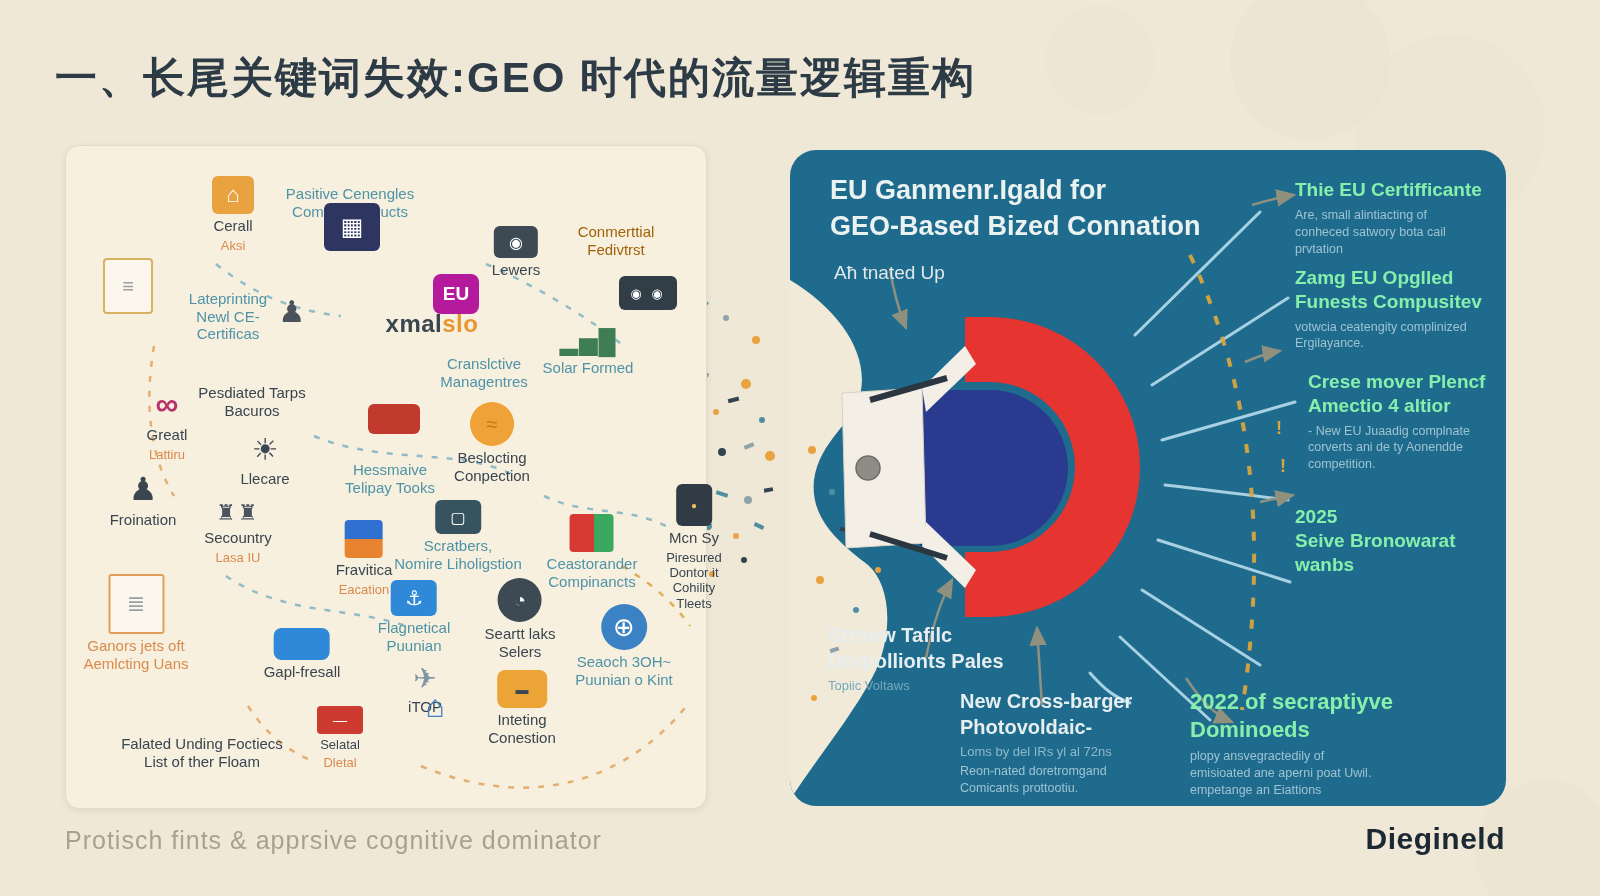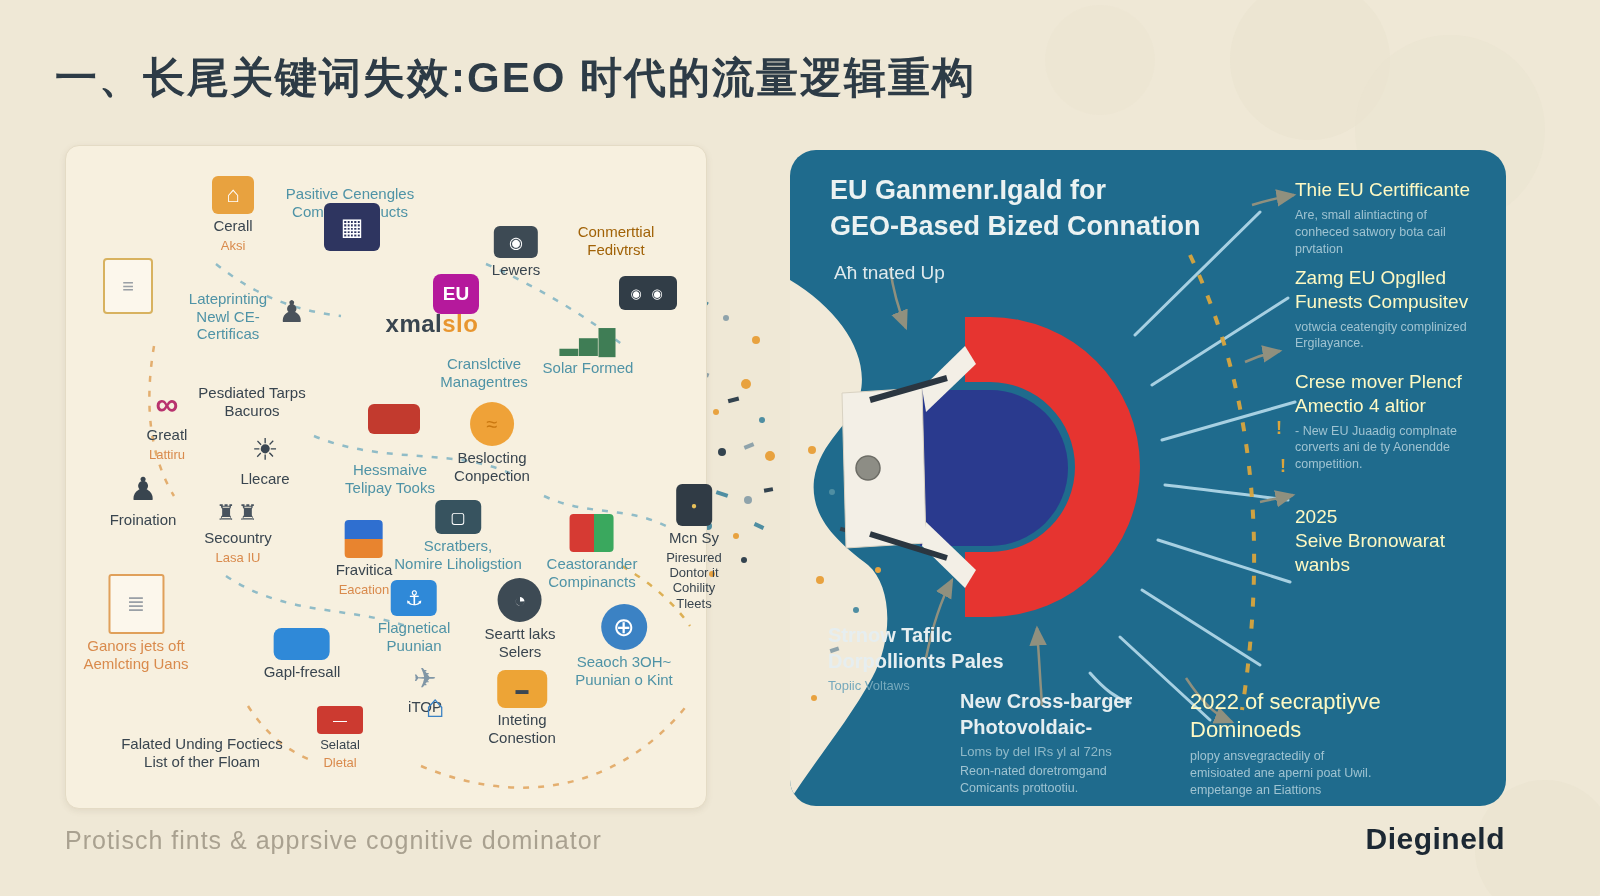--- a/index.html
+++ b/index.html
@@ -44,21 +44,21 @@
   .ic-plane{background:none;color:#8096a6;font-size:28px;}
   .ic-bubble{width:50px;height:38px;background:#eda436;border-radius:8px;color:#3b4752;font-size:13px;}
   .ic-house2{background:none;color:#3b82c4;font-size:32px;}
   .ic-cards{width:46px;height:28px;background:#cc3a30;border-radius:4px;font-size:14px;}
   .brand2{font-weight:bold;font-size:24px;letter-spacing:.5px;}
   .brand2 .p1{color:#39454f;} .brand2 .p2{color:#e8962f;}
   
   .rt{left:40px;top:22px;font-size:27px;font-weight:600;color:#ebf2f2;line-height:1.35;white-space:pre-line;z-index:4;}
   .rsub{left:44px;top:112px;font-size:19px;color:#dfe9ec;z-index:4;}
   .anno{z-index:4;width:205px;}
-  .anno h4{margin:0 0 5px 0;font-size:19px;font-weight:400;color:#fef9c3;line-height:1.25;white-space:pre-line;}
+  .anno h4{margin:0 0 5px 0;font-size:19px;font-weight:700;color:#86efac;line-height:1.25;white-space:pre-line;}
   .anno p{margin:0;font-size:12.5px;color:#9fc3d1;line-height:1.35;white-space:pre-line;}
   .a5{width:300px;}
   .bl h4,.bm h4{margin:0 0 4px 0;font-size:20px;font-weight:600;color:#e6eef0;line-height:1.3;white-space:pre-line;}
   .bl .tag{font-size:13px;color:#76a9bc;}
   .bm .tag{font-size:13px;color:#8fb9c8;}
   .bm p{margin:4px 0 0 0;font-size:12.5px;color:#9fc3d1;line-height:1.35;white-space:pre-line;}
   
   #tagline{left:65px;top:826px;font-size:25px;color:#a9a190;letter-spacing:1px;}
   #brand{left:1505px;top:822px;transform:translateX(-100%);font-size:30px;font-weight:bold;color:#1c2833;letter-spacing:.5px;}
 </style>
@@ -375,21 +375,21 @@
 prvtation</p>
       </div>
 
     <div class="abs anno" style="left:505px;top:116px">
       <h4>Zamg EU Opglled
 Funests Compusitev</h4>
       <p>votwcia ceatengity complinized
 Ergilayance.</p>
       </div>
 
-    <div class="abs anno" style="left:505px;top:220px">
+    <div class="abs anno" style="left:518px;top:220px">
       <h4>Crese mover Plencf
 Amectio 4 altior</h4>
       <p>- New EU Juaadig complnate
 corverts ani de ty Aonendde
 competition.</p>
       </div>
 
     <div class="abs anno" style="left:505px;top:355px">
       <h4>2025
 Seive Bronowarat

